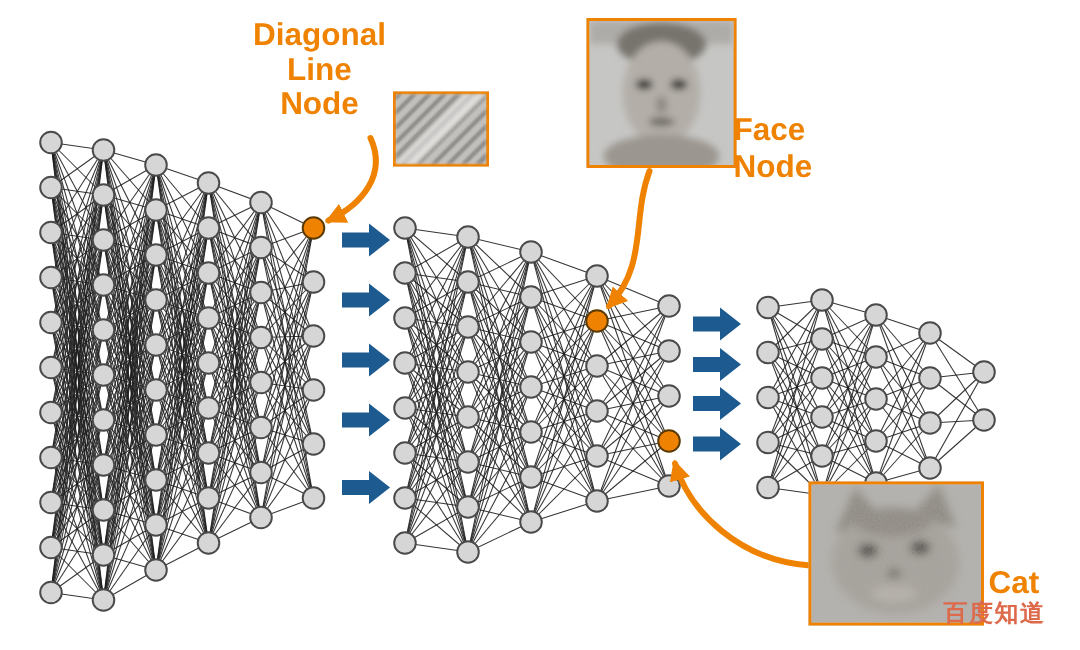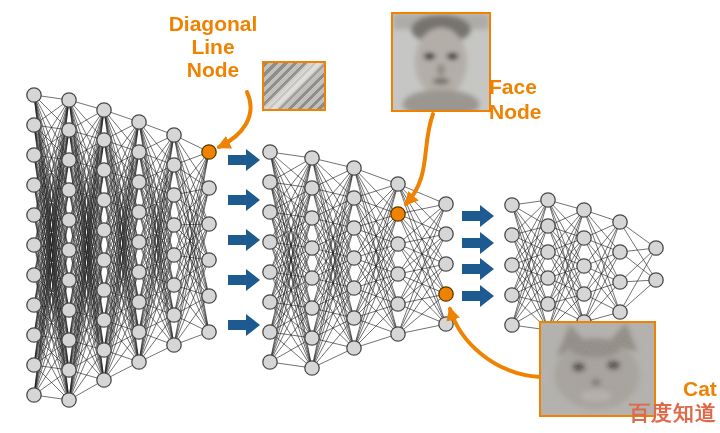--- a/index.html
+++ b/index.html
@@ -10,31 +10,31 @@
   .edge{stroke:var(--edge,#1f1f1f);stroke-width:.7;opacity:.9}
   .node{fill:var(--node-fill,#d6d6d6);stroke:var(--node-stroke,#4a4a4a);stroke-width:1.3}
   .node.hl{fill:var(--accent,#ef8200);stroke:#5a3a00}
   .flow{fill:var(--flow,#1d5a8f)}
   .annot{fill:none;stroke:var(--accent,#ef8200);stroke-width:4;stroke-linecap:round}
   .annot-head{fill:var(--accent,#ef8200)}
   .label{position:absolute;z-index:3;color:var(--accent,#ef8200);font-weight:bold;
          font-size:21px;line-height:23px;white-space:pre-line}
   .label.diag{left:156px;top:12px;width:114px;text-align:center}
   .label.face{left:489px;top:74px;line-height:25px}
-  .label.cat{left:683px;top:377px}
+  .label.cat{left:659px;top:377px}
   .patch{position:absolute;z-index:2;border:2px solid var(--accent,#ef8200);background:#c6c6c4}
   .patch svg{display:block;width:100%;height:100%}
   #diag-patch{left:262px;top:61px;width:64px;height:50px}
   #diag-patch .stripes{width:100%;height:100%;filter:blur(.6px);
      background:
        linear-gradient(135deg, rgba(255,255,255,0) 38%, rgba(255,255,255,.6) 50%, rgba(255,255,255,0) 62%),
        repeating-linear-gradient(135deg,#8f8d89 0px,#8f8d89 3px,#c2c0bc 3px,#c2c0bc 7px)}
   #face-patch{left:391px;top:12px;width:100px;height:100px}
   #cat-patch{left:539px;top:321px;width:117px;height:96px}
-  .watermark{position:absolute;z-index:4;left:629px;top:399px;font-size:21px;font-weight:bold;
+  .watermark{position:absolute;z-index:4;left:629px;top:399px;font-size:16px;font-weight:bold;
              color:var(--wm,#dd6a4a);letter-spacing:1px}
 </style>
 </head>
 <body>
 
 <div class="stage">
 
   <svg id="network-svg" width="720" height="433" viewBox="0 0 720 433">
     <defs>
       <marker id="ah" viewBox="0 0 10 10" refX="8" refY="5" markerWidth="14" markerHeight="14" markerUnits="userSpaceOnUse" orient="auto">

